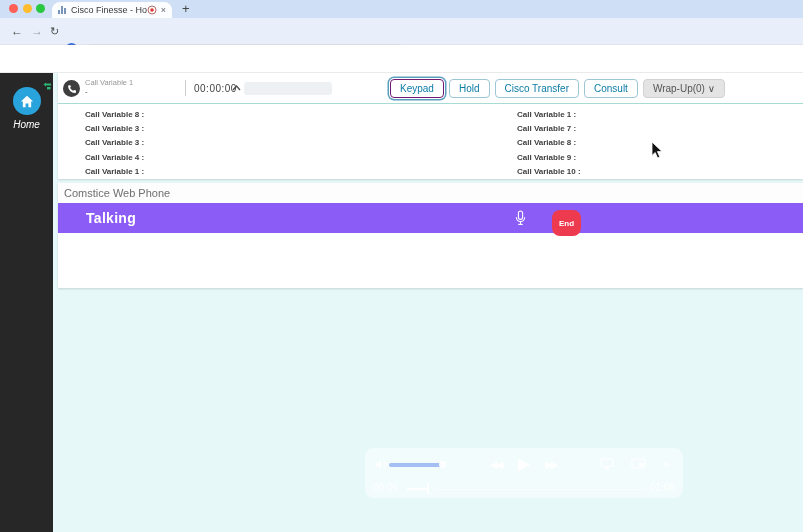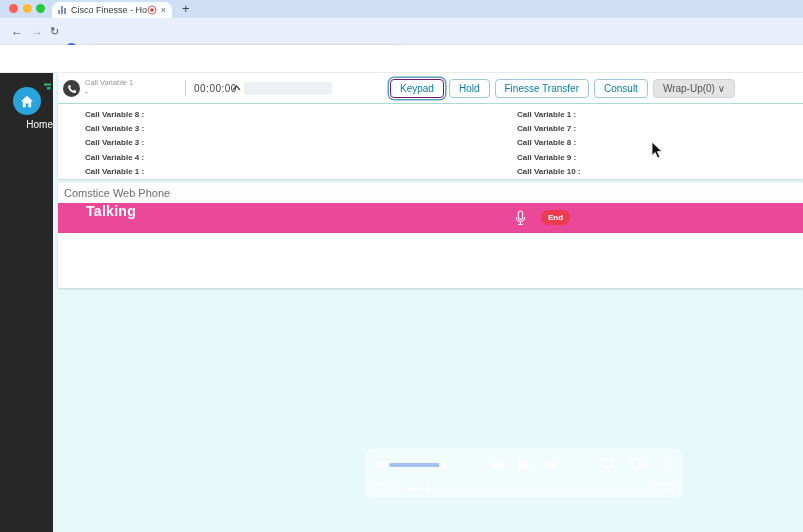--- a/index.html
+++ b/index.html
@@ -47,21 +47,21 @@
                  background:#595e62; color:#fff; font-size:8px; line-height:9px; text-align:center; }
   .state-texts { margin-left:7px; }
   .state-label { font-size:10.5px; color:#333; line-height:12px; }
   .state-timer { font-size:8.5px; color:#828282; line-height:10px; }
   .hdr-chevron { position:absolute; left:271px; top:53px; font-size:9px; color:#555; }
   .hdr-divider { position:absolute; left:288px; top:50px; width:1px; height:18px; background:#ddd; }
 
   
   .sidebar { position:absolute; left:0; top:73px; width:53px; height:459px; background:#272727; }
   .pin-ic { position:absolute; right:2px; top:9px; }
-  .home-nav { position:absolute; left:0; top:14px; width:53px; text-align:right; cursor:pointer; }
+  .home-nav { position:absolute; left:0; top:14px; width:53px; text-align:center; cursor:pointer;font-style:italic; }
   .home-circle { width:28px; height:28px; border-radius:50%; background:#29a3db; margin:0 auto;
                  display:flex; align-items:center; justify-content:center; }
   .home-label { font-size:10px; color:#fff; margin-top:4px; }
 
   
   .card { position:absolute; background:#fff; box-shadow:0 1px 2px rgba(0,0,0,.15); }
   .card1 { left:58px; top:73px; width:745px; height:106px; }
   .control-row { position:relative; height:31px; border-bottom:1px solid #a8dbd4;padding-left:32px; }
   .phone-badge { position:absolute; left:5px; top:7px; width:17px; height:17px; border-radius:50%;
                  background:#3e3e3e; display:flex; align-items:center; justify-content:center; }
@@ -80,24 +80,24 @@
   .cbtn-wrap { color:#555; background:#e4e4e4; border:1px solid #d2d2d2; }
   .vars-area { position:relative; height:74px; padding-top:4px; }
   .vcol { position:absolute; top:4px; }
   .vcol-left  { left:27px; }
   .vcol-right { left:459px; }
   .vrow { font-size:8px; font-weight:bold; color:#3e3e3e; line-height:14.2px; }
 
   
   .card2 { left:58px; top:183px; width:745px; height:105px; }
   .gadget-title { height:20px; line-height:20px; padding-left:6px; font-size:11px; color:#6f6f6f; background:#fdfdfd; }
-  .talking-bar { position:relative; height:30px; background:#ec4899; display:flex; }
+  .talking-bar { position:relative; height:30px; background:#8b5cf6; display:flex; align-items:center; }
   .talking-label { margin-left:28px; font-size:14px; font-weight:bold; color:#fff; letter-spacing:.3px; }
   .mic-btn { position:absolute; left:456px; top:7px; cursor:pointer; }
-  .end-btn { position:absolute; left:483px; top:7px; width:29px; height:15px; border-radius:8px;
+  .end-btn { position:absolute; left:494px; top:7px; width:29px; height:26px; border-radius:8px;
              background:#ee3a4f; color:#fff; font-size:8px; font-weight:bold; text-align:center;
              line-height:15px; border:none; cursor:pointer; }
 
   
   .ghost { position:absolute; left:365px; top:448px; width:318px; height:50px; border-radius:9px;
            background:rgba(255,255,255,.5); color:rgba(255,255,255,.95); }
   .g-ic { position:absolute; }
   .g-glyph { font-size:10px; letter-spacing:-2px; }
   .g-play { font-size:16px; }
   .g-slider { position:absolute; left:24px; top:15px; width:54px; height:3.5px; border-radius:2px;
@@ -213,21 +213,21 @@
       </div>
       <span class="vdivider"></span>
       <span class="call-timer">00:00:00</span>
       <svg class="chev-up" width="9" height="6" viewBox="0 0 9 6">
         <polyline points="1,5 4.5,1 8,5" fill="none" stroke="#4a4a4a" stroke-width="1.3"></polyline>
       </svg>
       <div class="num-blur"></div>
       <div class="btn-row">
         <button class="cbtn cbtn-focus">Keypad</button>
         <button class="cbtn">Hold</button>
-        <button class="cbtn">Finesse Transfer</button>
+        <button class="cbtn">Cisco Transfer</button>
         <button class="cbtn">Consult</button>
         <button class="cbtn cbtn-wrap"><span>Wrap-Up(0)</span> <span>∨</span></button>
       </div>
     </div>
     <div class="vars-area">
       <div class="vcol vcol-left">
         <div class="vrow">Call Variable 8 :</div>
         <div class="vrow">Call Variable 3 :</div>
         <div class="vrow">Call Variable 3 :</div>
         <div class="vrow">Call Variable 4 :</div>

